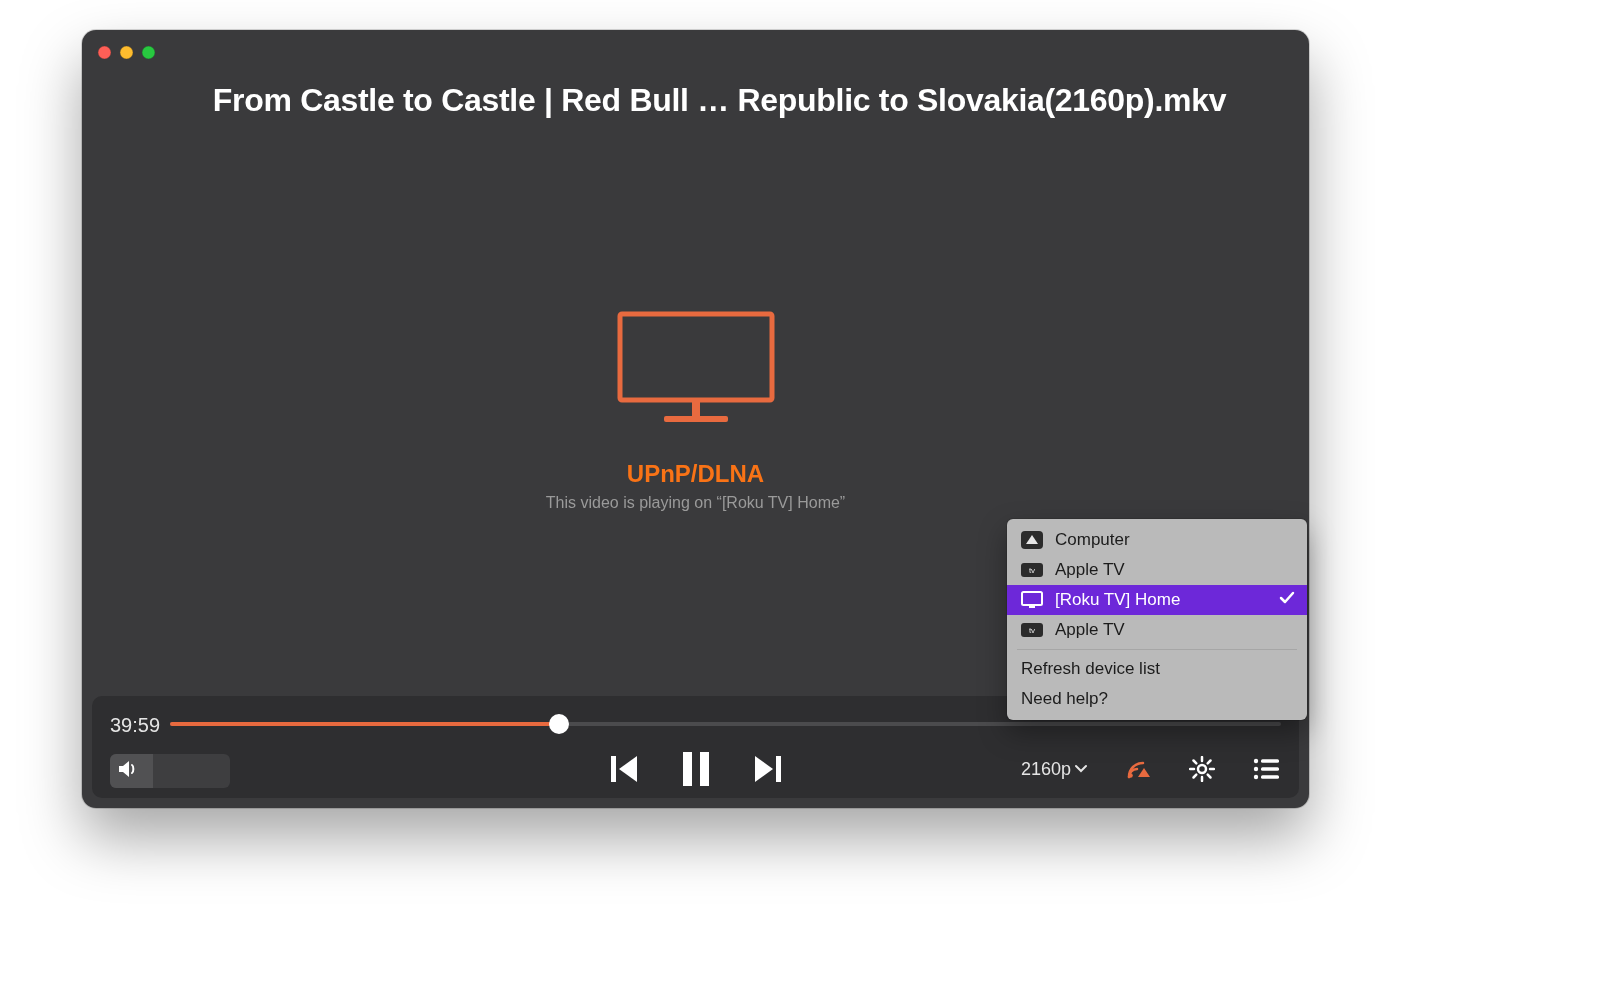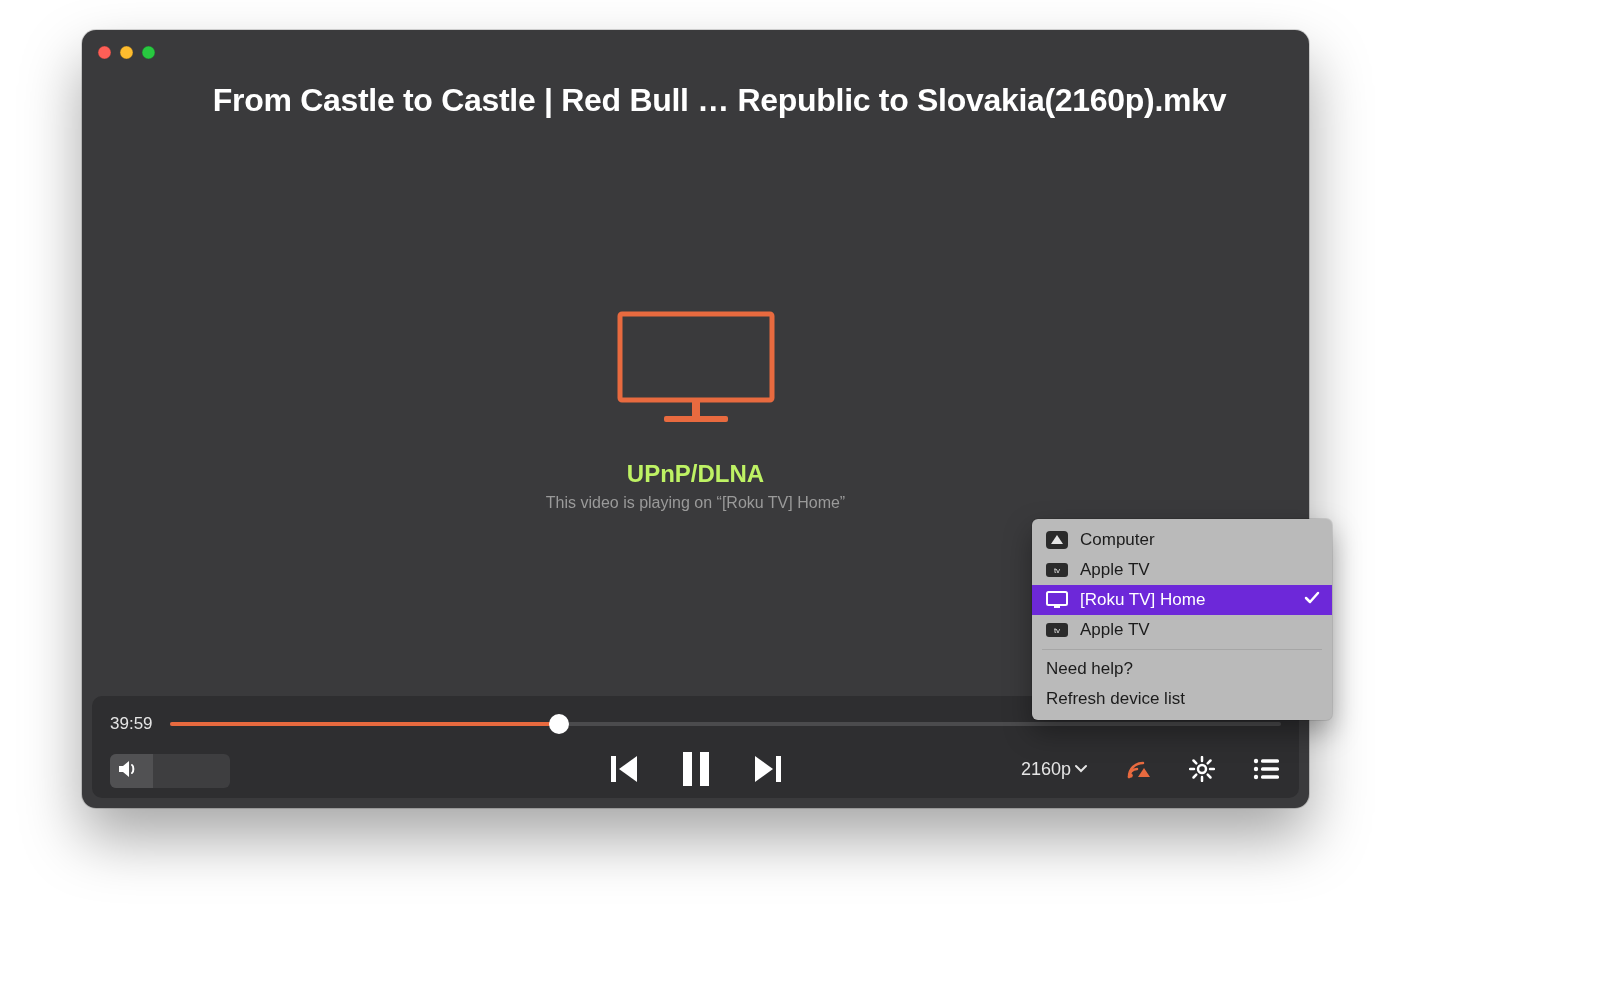--- a/index.html
+++ b/index.html
@@ -63,41 +63,41 @@
     color: #ffffff;
   }
   .screen-icon {
     display: block;
     margin: 0 auto 30px auto;
   }
   .center h2 {
     margin: 14px 0 6px 0;
     font-size: 24px;
     font-weight: 700;
-    color: #bef264;
+    color: #f97316;
   }
   .center p {
     margin: 0;
     font-size: 16px;
     color: #9a9a9a;
   }
 
   
   .controls {
     position: absolute;
     left: 10px; right: 10px; bottom: 10px;
     height: 102px;
     background: #2e2e30;
     border-radius: 10px;
   }
   .time {
     position: absolute;
     left: 18px;
     top: 18px;
-    font-size: 17px;
+    font-size: 20px;
     color: #e5e5e5;
   }
   .progress {
     position: absolute;
     left: 78px;
     right: 18px;
     top: 26px;
     height: 4px;
     background: #4b4b4d;
     border-radius: 2px;
@@ -187,21 +187,20 @@
   
   .menu {
     position: absolute;
     left: 1007px;
     top: 519px;
     width: 300px;
     background: #bababa;
     border-radius: 6px;
     box-shadow: 0 12px 28px rgba(0,0,0,0.35), 0 0 0 1px rgba(0,0,0,0.1);
     padding: 6px 0;
-    margin-left: 25px;
   }
   .menu-item {
     display: flex;
     align-items: center;
     gap: 12px;
     height: 30px;
     padding: 0 14px 0 14px;
     font-size: 17px;
     color: #1c1c1c;
     cursor: pointer;
@@ -378,19 +377,19 @@
           <svg width="22" height="16" viewBox="0 0 22 16">
             <rect x="0" y="1" width="22" height="14" rx="3" fill="#2b2b2b"></rect>
             <text x="11" y="11" text-anchor="middle" font-size="8" font-family="Arial" fill="#e5e5e5">tv</text>
           </svg>
         </span>
     <span>Apple TV</span>
 
   </div>
       <div class="menu-sep"></div>
       <div class="menu-item plain">
-        <span>Need help?</span>
+        <span>Refresh device list</span>
       </div>
       <div class="menu-item plain">
-        <span>Refresh device list</span>
+        <span>Need help?</span>
       </div>
     </div>
 </div>
 
 </body></html>

